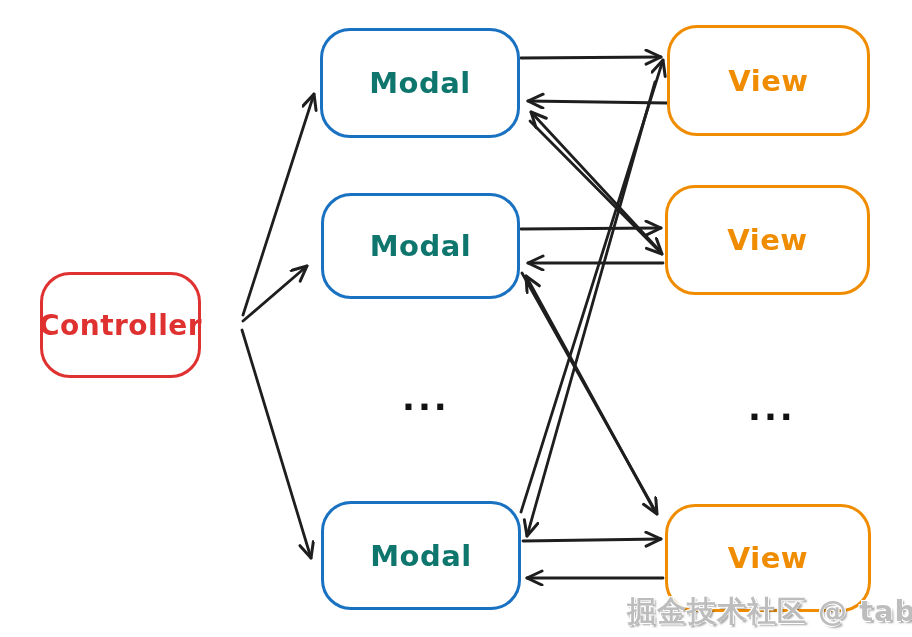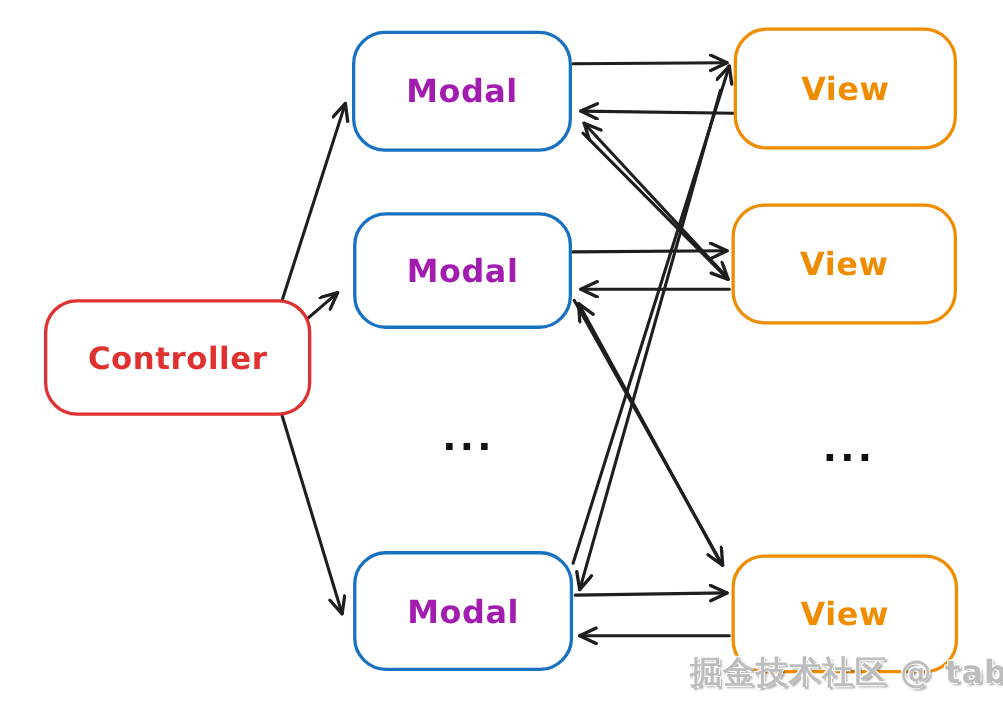--- a/index.html
+++ b/index.html
@@ -34,24 +34,24 @@
     justify-content: center;
     background: #ffffff;
     border-style: solid;
     border-width: 3px;
     border-radius: 30px;
     box-sizing: border-box;
     font-weight: bold;
     letter-spacing: 0.5px;
   }
   .node.controller {
-    left: 40px; top: 272px; width: 243px; height: 106px;
+    left: 40px; top: 272px; width: 161px; height: 106px;
     border-color: #e03131; color: #e03131; font-size: 28px;
   }
-  .node.modal { border-color: #1971c2; color: #a21caf; font-size: 29px; }
+  .node.modal { border-color: #1971c2; color: #0f766e; font-size: 29px; }
   .node.view  { border-color: #f08c00; color: #f08c00; font-size: 29px; }
   .node.modal-1 { left: 320px; top: 28px;  width: 200px; height: 110px; }
   .node.modal-2 { left: 321px; top: 193px; width: 199px; height: 106px; }
   .node.modal-3 { left: 321px; top: 501px; width: 200px; height: 109px; }
   .node.view-1  { left: 667px; top: 25px;  width: 203px; height: 111px; }
   .node.view-2  { left: 665px; top: 185px; width: 205px; height: 110px; }
   .node.view-3  { left: 665px; top: 504px; width: 206px; height: 108px; }
   .ellipsis {
     position: absolute;
     color: #111111;

